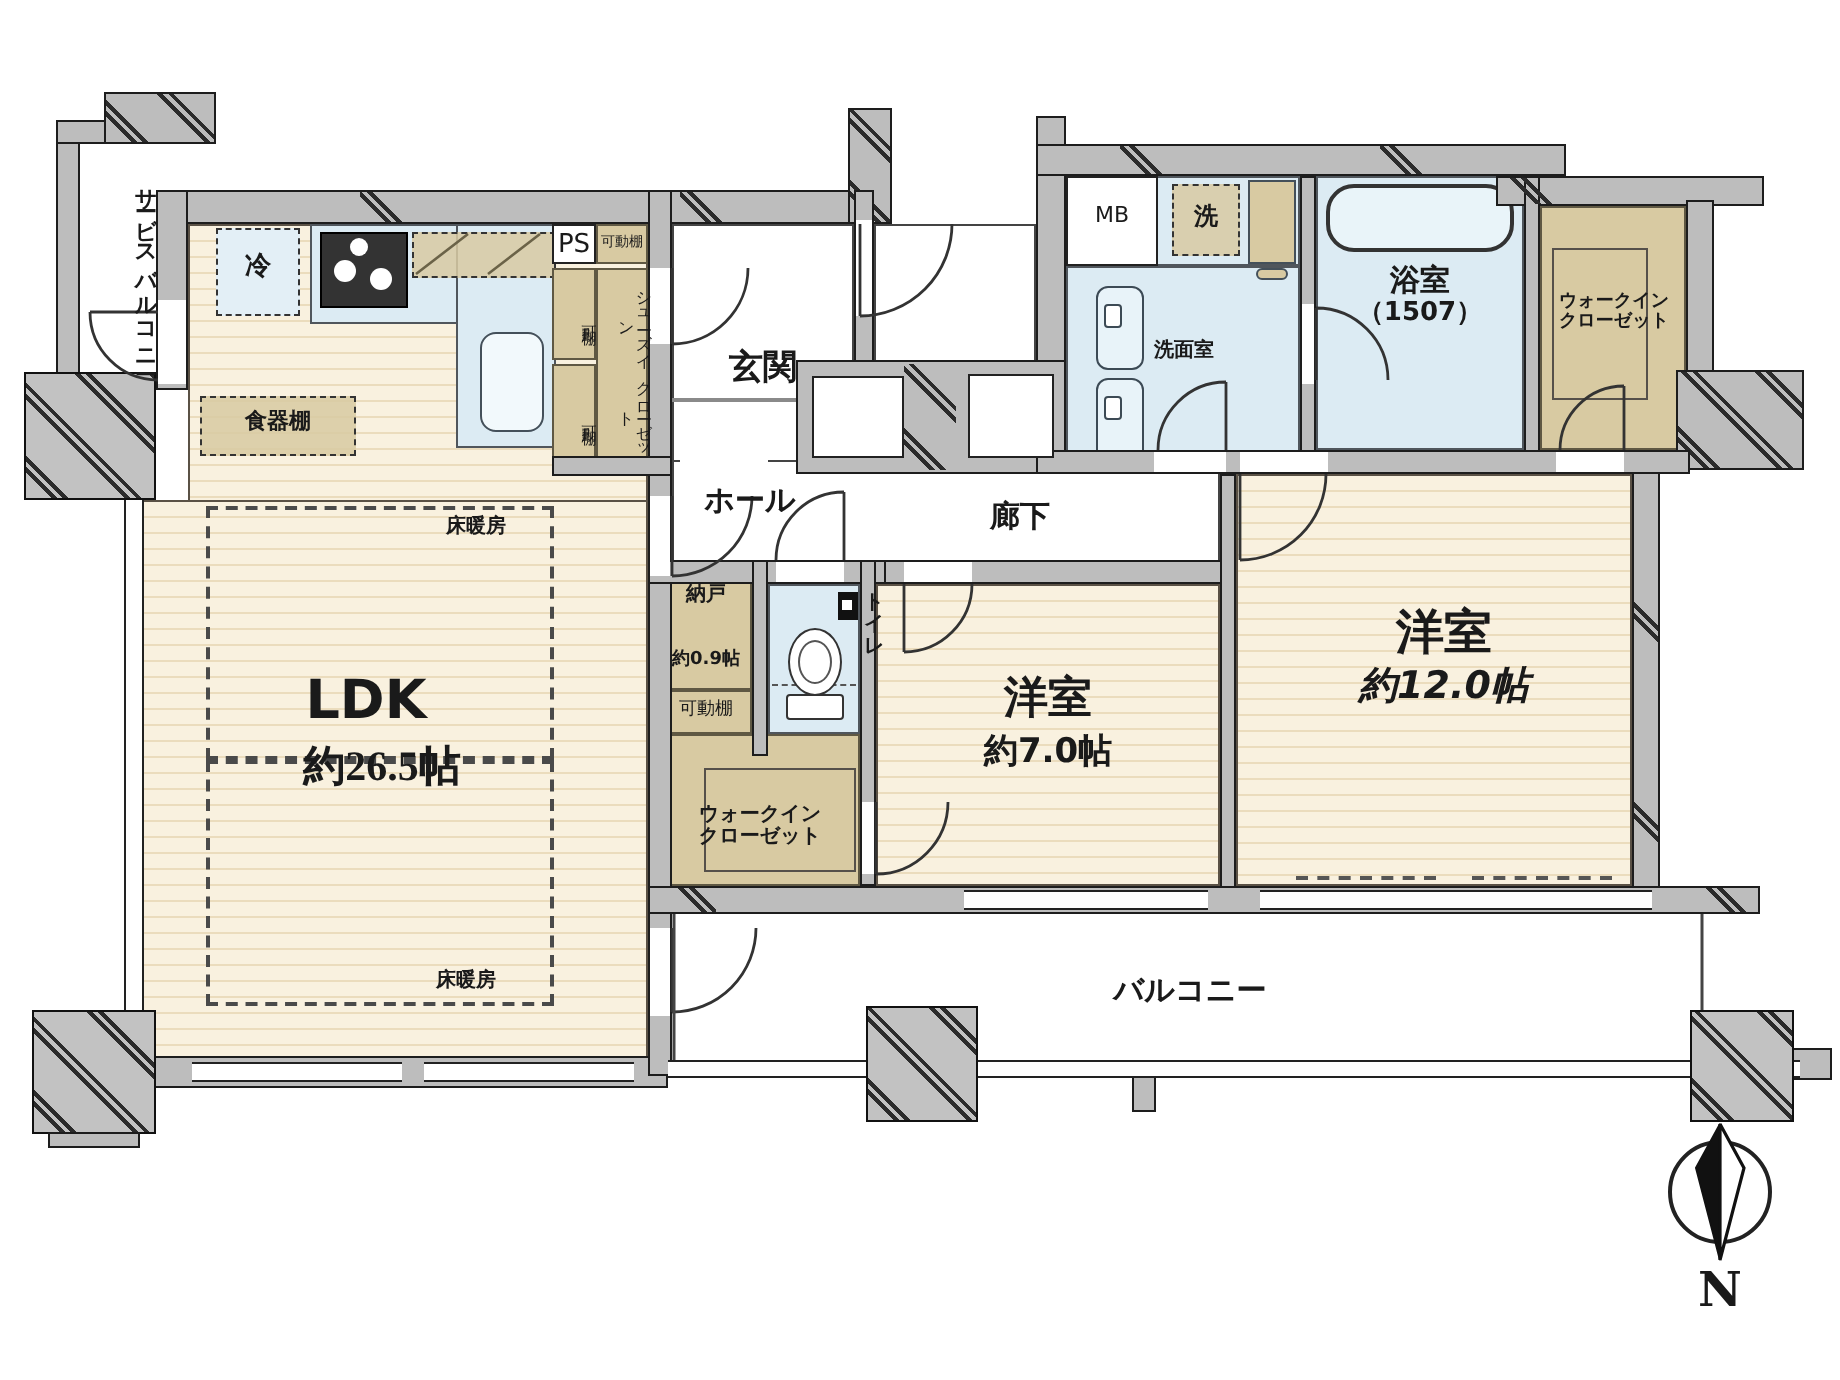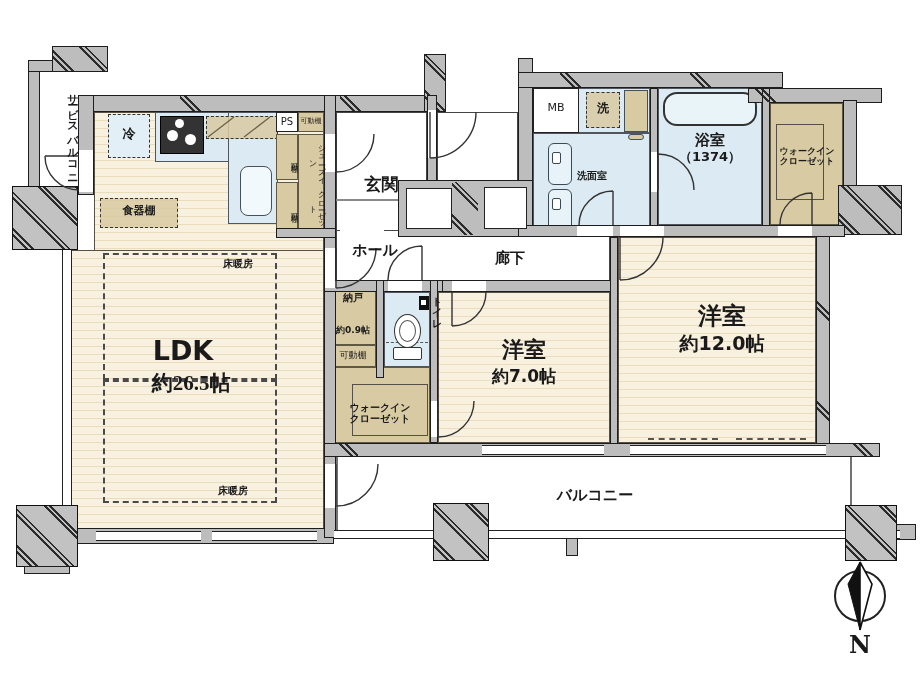--- a/index.html
+++ b/index.html
@@ -183,21 +183,21 @@
     <path d="M208,137 L234,117 M244,137 L270,117" fill="none" stroke="#6b6348" stroke-width="1.3"></path>
     <path d="M337,457 L337,530 M851,457 L851,505" fill="none" stroke="#444" stroke-width="1.5"></path>
   </svg>
 
   <div class="abs label vtext" style="left:42px;top:78px;width:36px;height:112px;font-size:11px;">
     <span>サービス</span>
     <span>バルコニー</span>
   </div>
   <div class="abs label" style="left:108px;top:127px;width:42px;font-size:13px;">冷</div>
   <div class="abs label" style="left:100px;top:205px;width:78px;font-size:11px;">食器棚</div>
-  <div class="abs label light" style="left:276px;top:116px;width:22px;font-size:10px;">PS</div>
+  <div class="abs label light" style="left:276px;top:116px;width:22px;font-size:13px;">PS</div>
   <div class="abs label light" style="left:297px;top:118px;width:28px;font-size:7px;">可動棚</div>
   <div class="abs label light vtext" style="left:276px;top:136px;width:22px;height:44px;font-size:7.5px;">可動棚</div>
   <div class="abs label light vtext" style="left:276px;top:186px;width:22px;height:44px;font-size:7.5px;">可動棚</div>
   <div class="abs label vtext" style="left:297px;top:138px;width:28px;height:90px;font-size:8px;font-weight:normal;">
     <span>シューズイン</span>
     <span>クローゼット</span>
   </div>
   <div class="abs label" style="left:336px;top:175px;width:91px;font-size:17px;">玄関</div>
   <div class="abs label" style="left:330px;top:242px;width:90px;font-size:15px;">ホール</div>
   <div class="abs label" style="left:478px;top:250px;width:64px;font-size:15px;">廊下</div>
@@ -209,26 +209,26 @@
   <div class="abs label" style="left:328px;top:305px;width:50px;font-size:9px;margin-top:20px;">約0.9帖</div>
   <div class="abs label light" style="left:330px;top:350px;width:46px;font-size:9px;">可動棚</div>
   <div class="abs label" style="left:384px;top:296px;width:46px;font-size:10px;padding-left:48px;">トイレ</div>
   <div class="abs label" style="left:332px;top:402px;width:96px;font-size:10px;z-index:30;">
     <span style="display:block;">ウォークイン</span>
     <span style="display:block;">クローゼット</span>
   </div>
   <div class="abs label" style="left:464px;top:338px;width:120px;font-size:22px;">洋室</div>
   <div class="abs label" style="left:464px;top:367px;width:120px;font-size:17px;">約7.0帖</div>
   <div class="abs label" style="left:662px;top:303px;width:120px;font-size:24px;">洋室</div>
-  <div class="abs label" style="left:654px;top:333px;width:136px;font-size:19px;">約12.0帖</div>
+  <div class="abs label" style="left:654px;top:333px;width:136px;font-size:19px;font-style:italic;">約12.0帖</div>
   <div class="abs label" style="left:533px;top:102px;width:46px;font-size:11px;font-weight:normal;">MB</div>
   <div class="abs label" style="left:586px;top:102px;width:34px;font-size:12px;">洗</div>
   <div class="abs label" style="left:540px;top:170px;width:104px;font-size:10px;">洗面室</div>
   <div class="abs label" style="left:664px;top:132px;width:92px;font-size:15px;">浴室</div>
-  <div class="abs label" style="left:660px;top:150px;width:100px;font-size:13px;">（1374）</div>
+  <div class="abs label" style="left:660px;top:150px;width:100px;font-size:13px;">（1507）</div>
   <div class="abs label" style="left:768px;top:146px;width:78px;font-size:9px;z-index:30;">
     <span style="display:block;">ウォークイン</span>
     <span style="display:block;">クローゼット</span>
   </div>
   <div class="abs label" style="left:520px;top:487px;width:150px;font-size:15px;">バルコニー</div>
 
   <svg class="abs" style="left:828px;top:556px;z-index:30;" width="64" height="82" viewBox="0 0 64 82">
     <circle cx="32" cy="40" r="25" fill="none" stroke="#222" stroke-width="2"></circle>
     <polygon points="32,6 20,28 32,74" fill="#111" stroke="#111" stroke-width="1"></polygon>
     <polygon points="32,6 44,28 32,74" fill="#ffffff" stroke="#111" stroke-width="1.6"></polygon>

